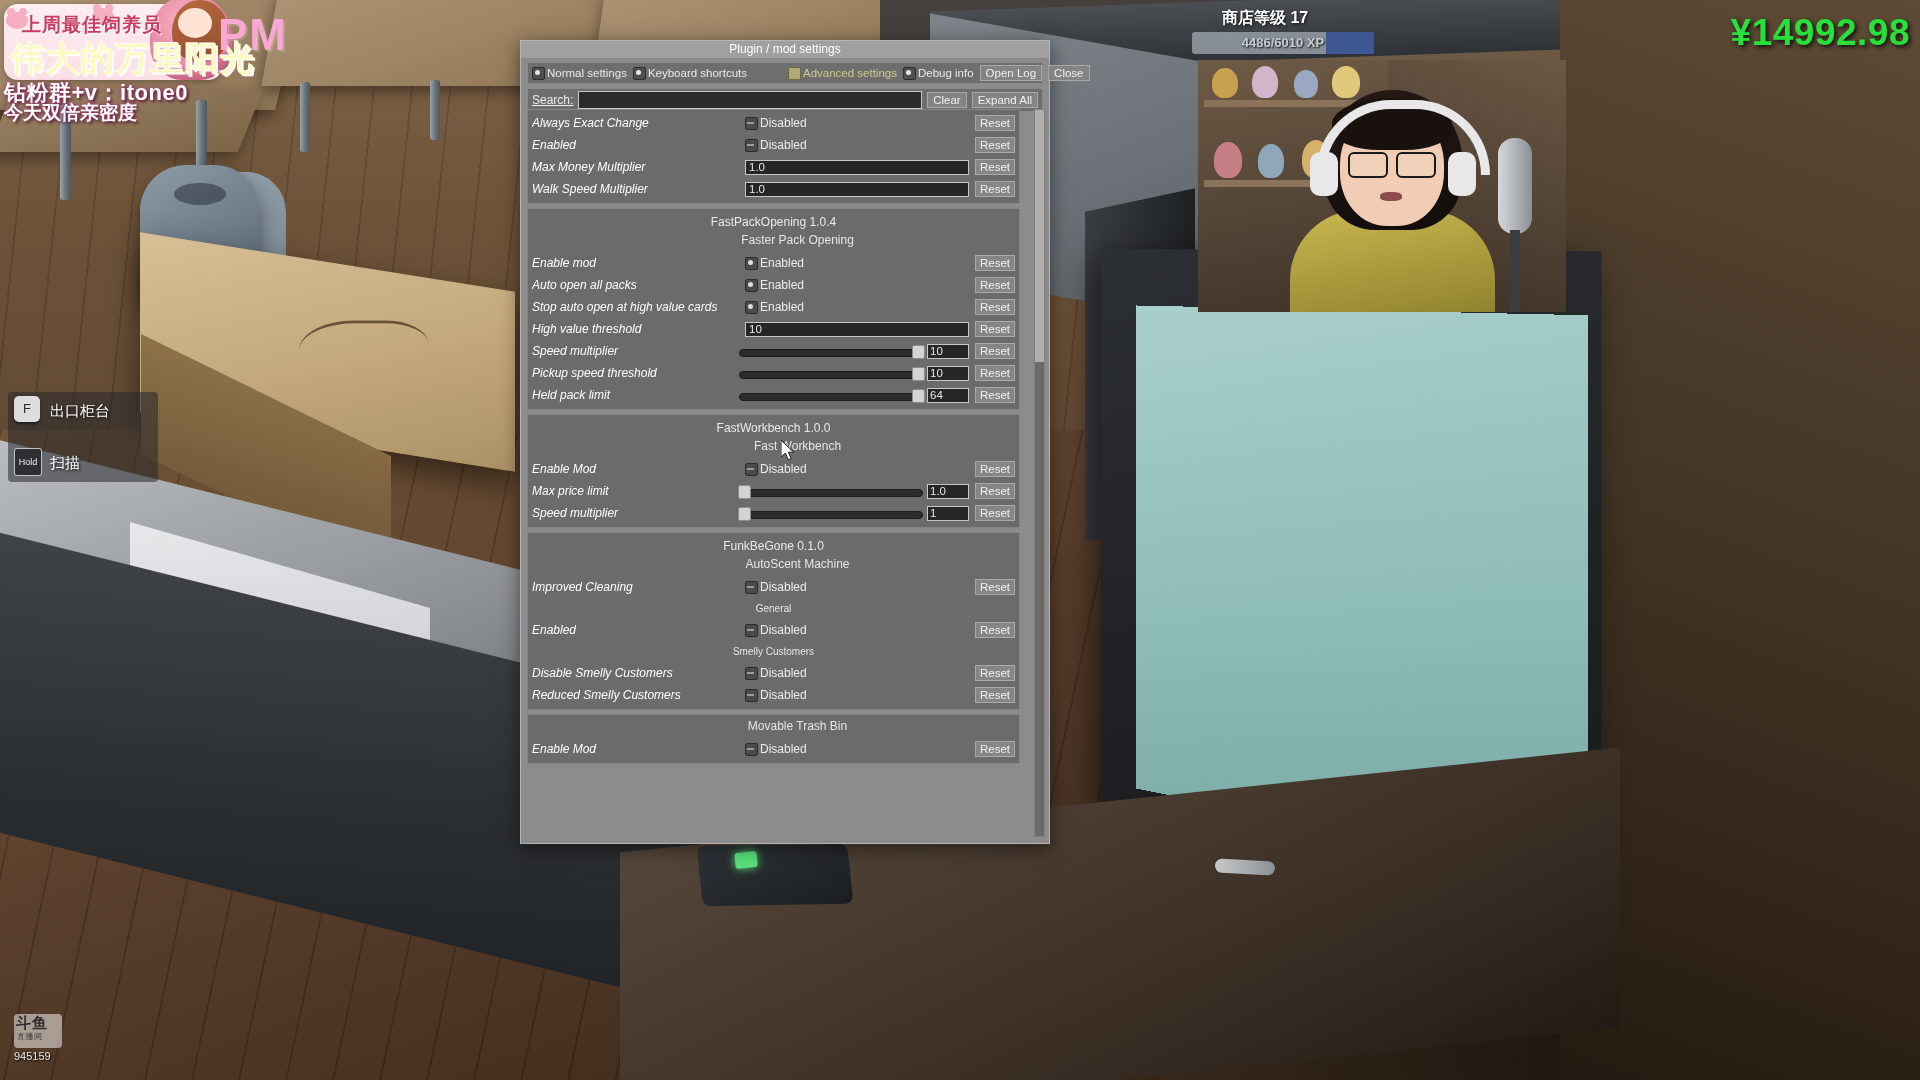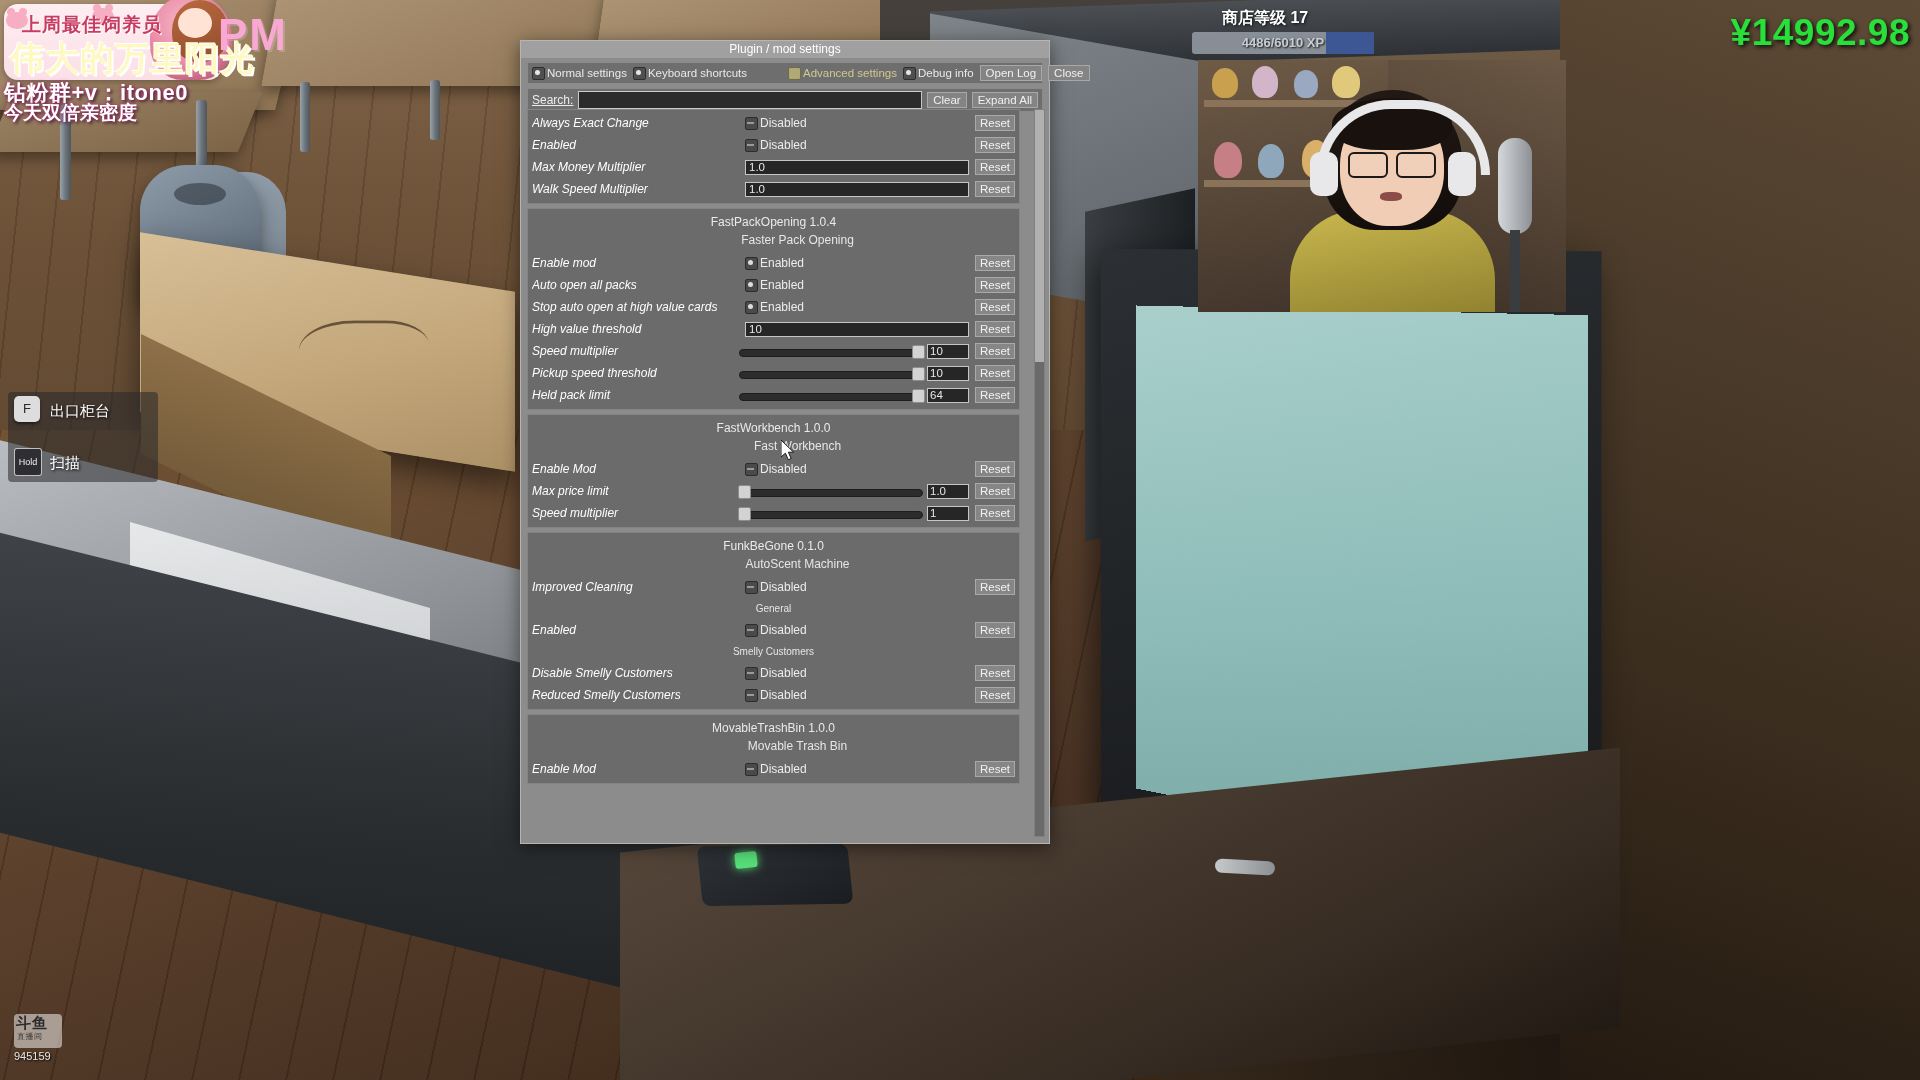--- a/index.html
+++ b/index.html
@@ -900,21 +900,20 @@
                 <label class="chk">
                   <span class="cbox off"></span>
                   <span>Disabled</span>
                 </label>
               </div>
               <div class="reset-btn">Reset</div>
             </div>
           </div>
         </div>
         <div class="group">
-          <div class="group-head">MovableTrashBin 1.0.0</div>
           <div class="group-sub">Movable Trash Bin</div>
           <div class="row">
             <div class="row-label">Enable Mod</div>
             <div class="row-ctrl">
               <div class="chk-pad">
                 <label class="chk">
                   <span class="cbox off"></span>
                   <span>Disabled</span>
                 </label>
               </div>

